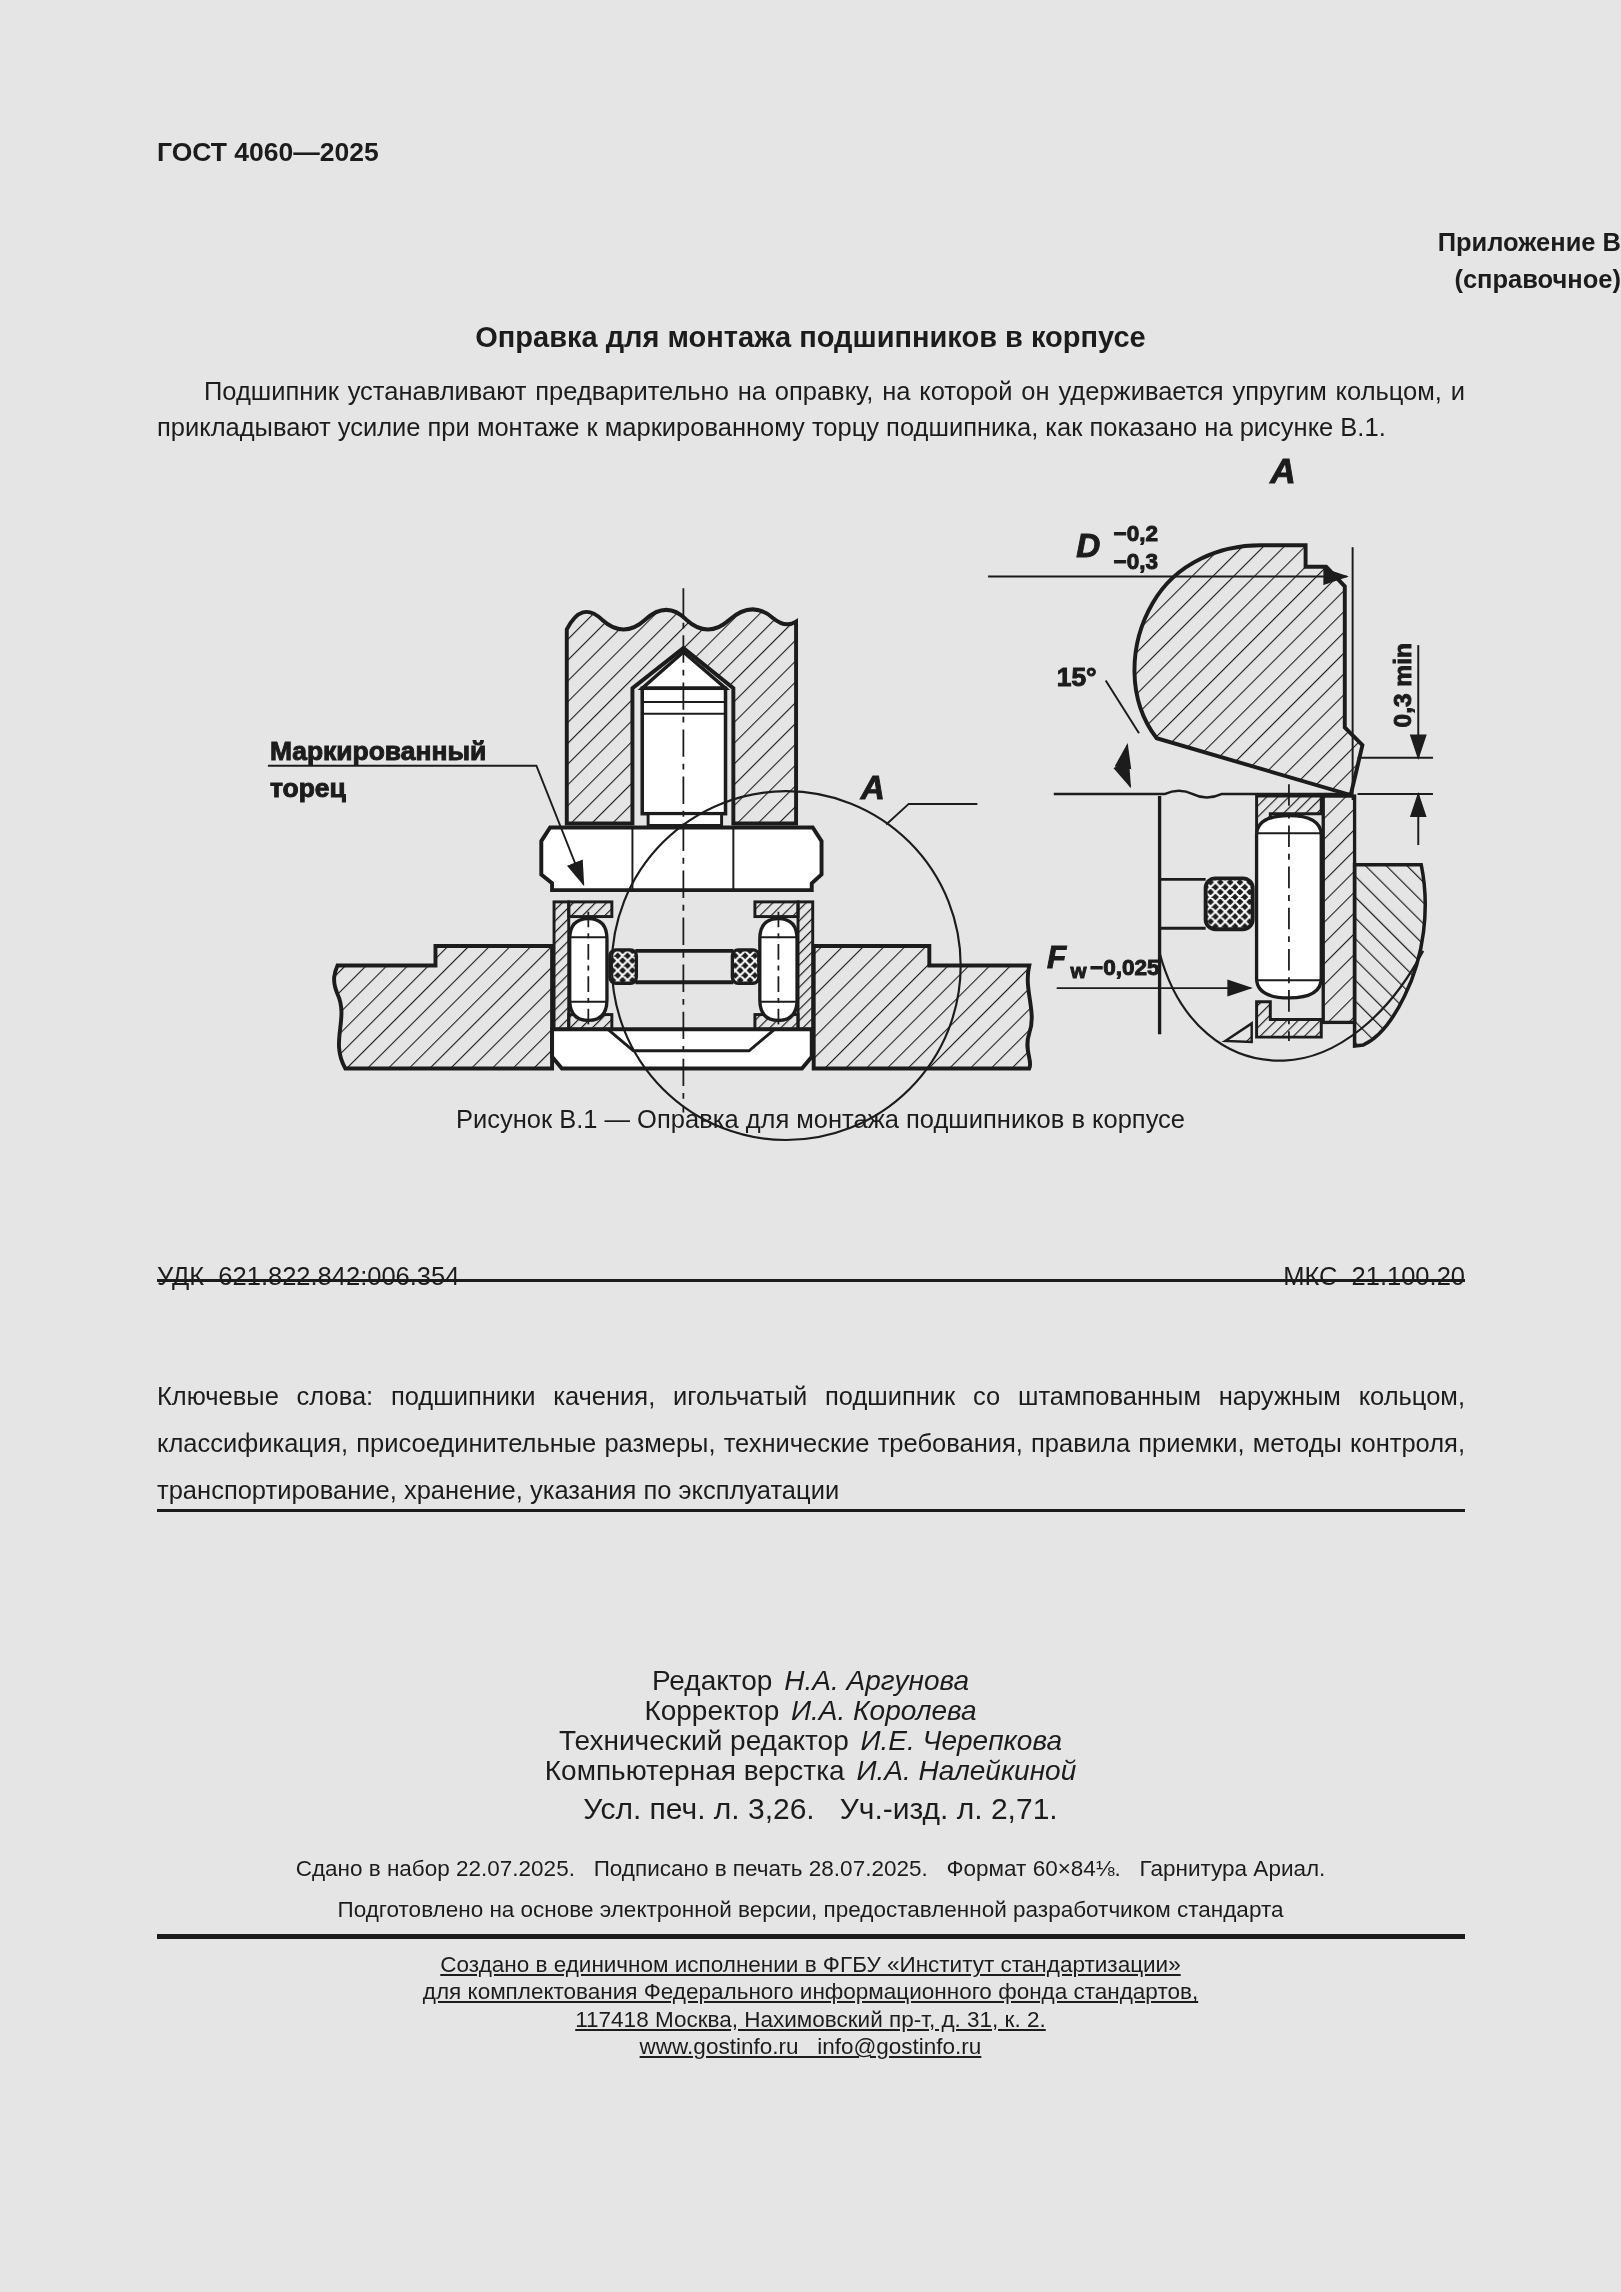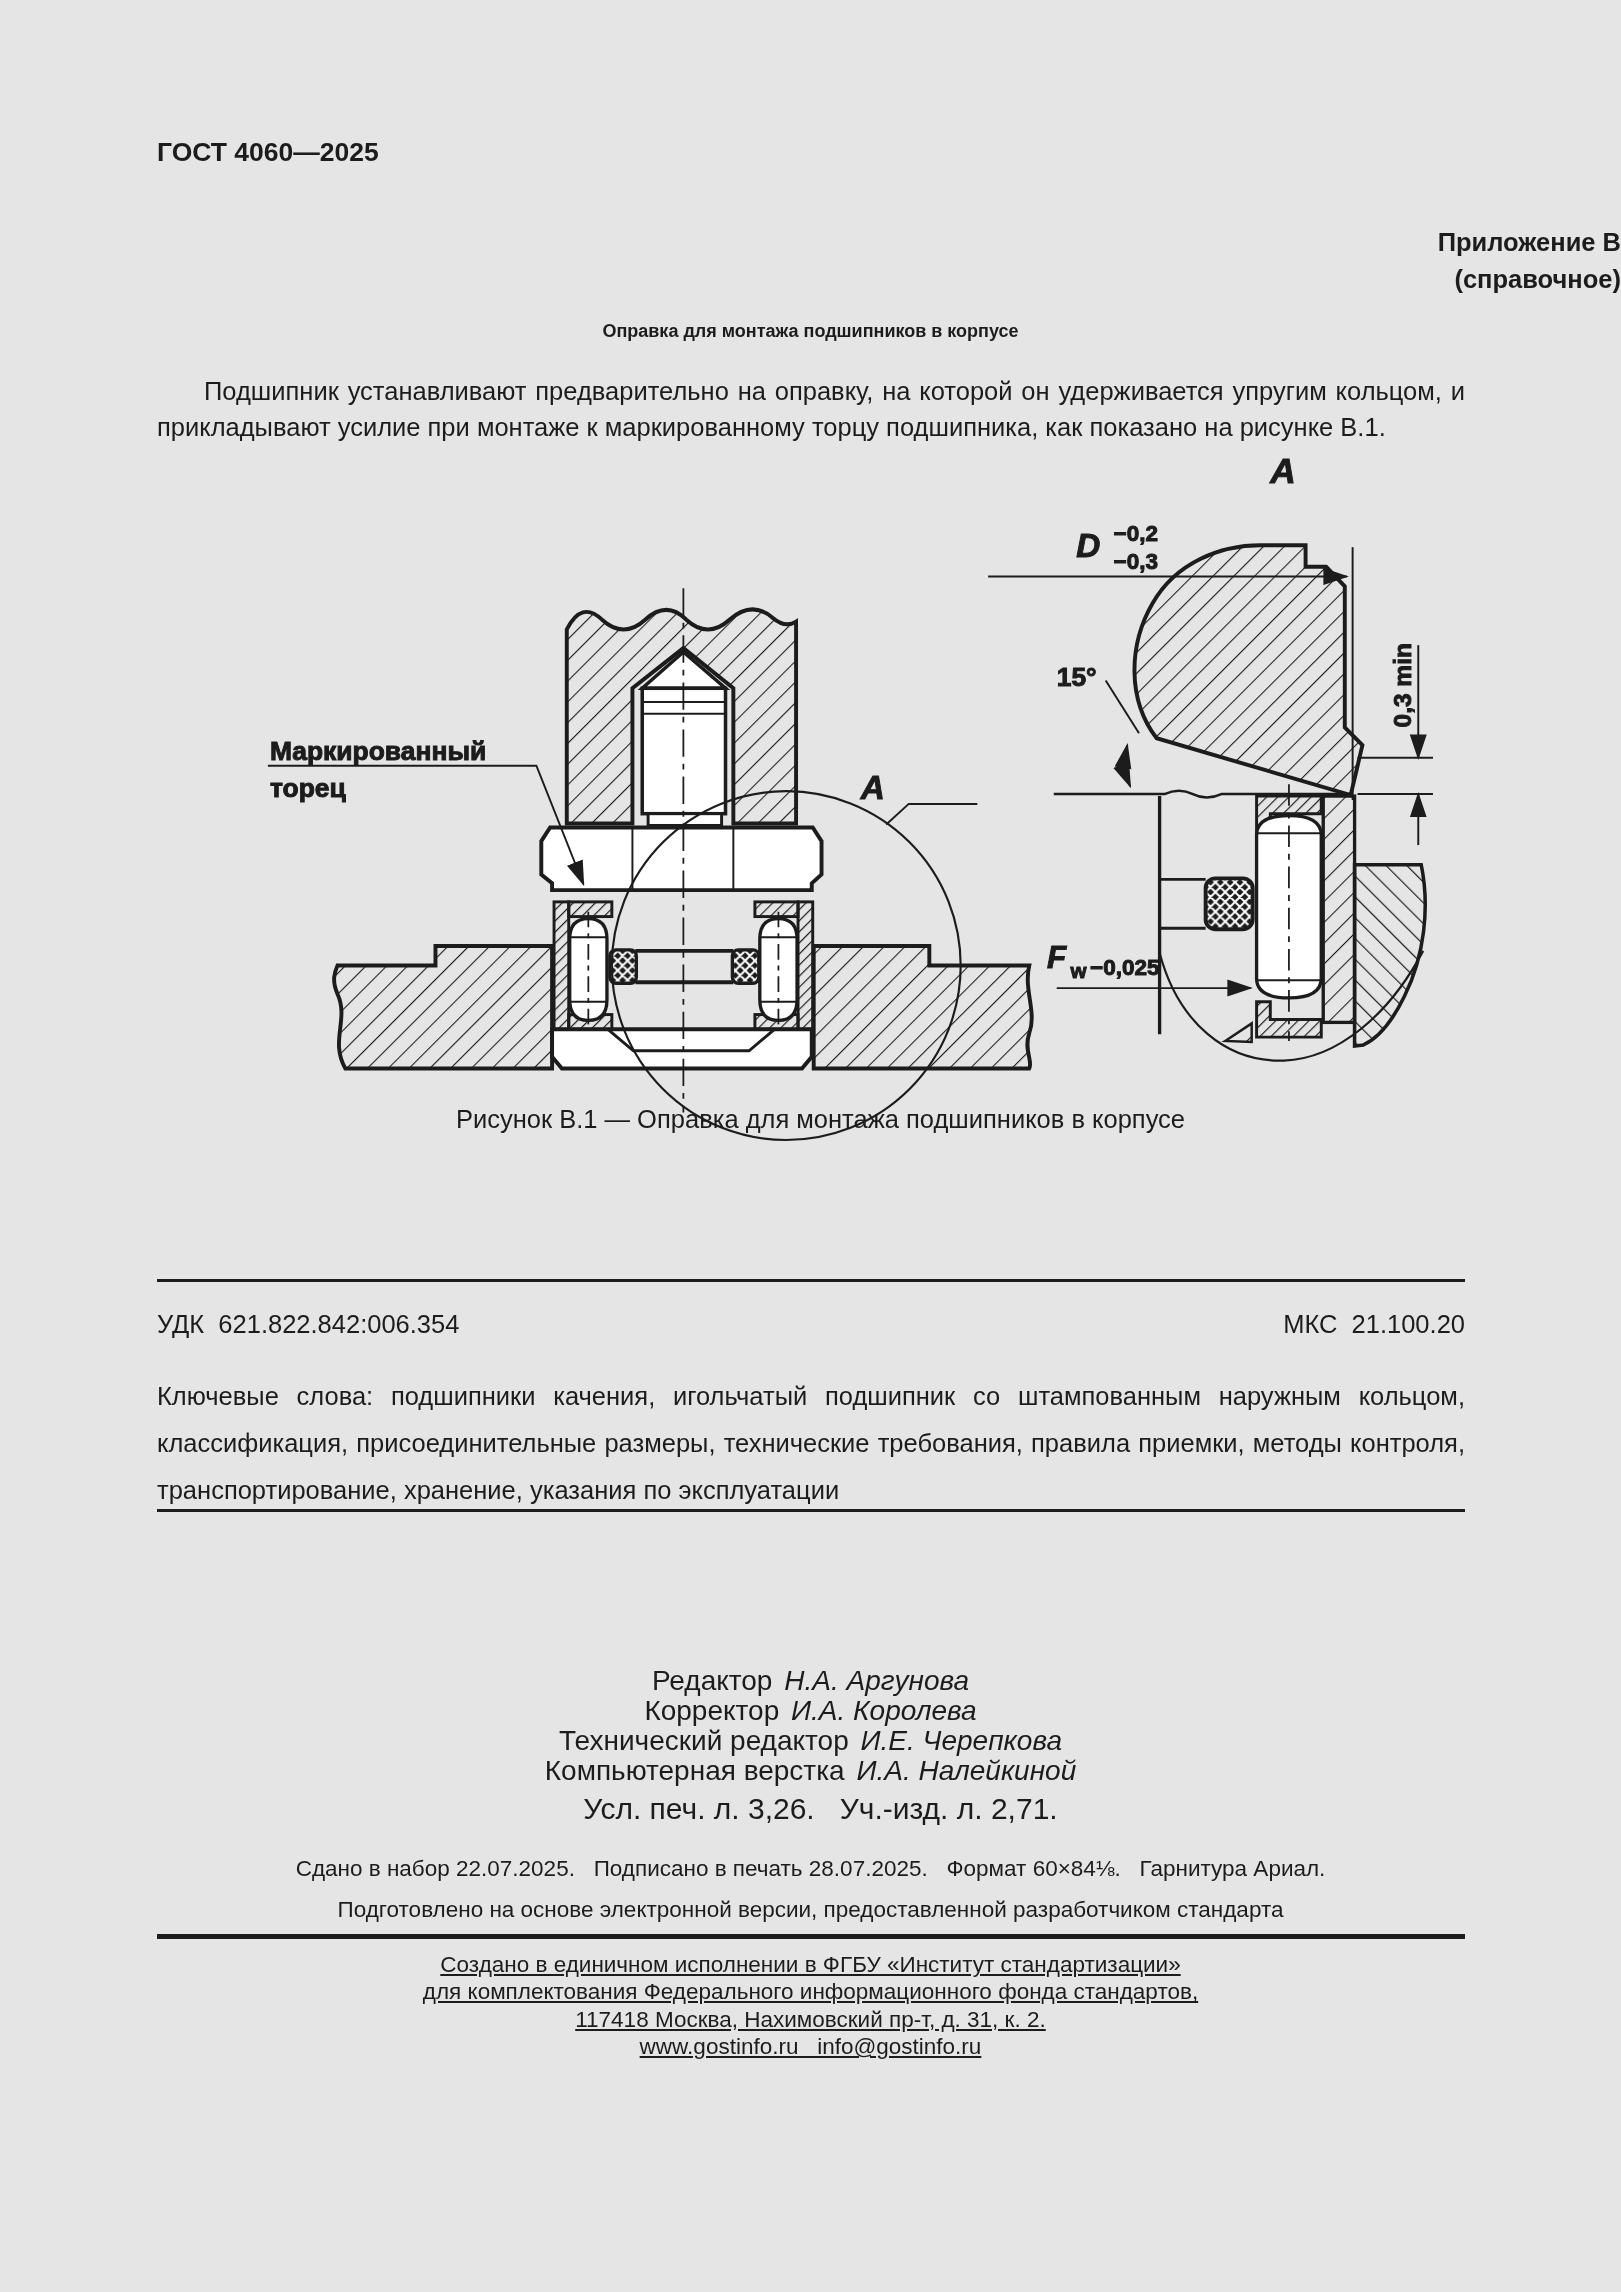--- a/index.html
+++ b/index.html
@@ -6,31 +6,31 @@
   .page{
     position:relative;width:1621px;height:2293px;background:#e5e5e5;
     font-family:"Liberation Sans","DejaVu Sans",sans-serif;color:#1c1c1c;
     overflow:hidden;margin:0 auto;
   }
   .abs{position:absolute;}
   .ctr{left:0;right:0;text-align:center;}
   .pre{white-space:pre-wrap;}
   .doc-number{left:157px;top:137px;font-size:26.5px;font-weight:bold;}
   .appendix{top:224px;font-size:25.5px;font-weight:bold;line-height:37px;text-align:right;}
-  .sec-title{top:321px;font-size:18px;font-weight:bold;}
+  .sec-title{top:321px;font-size:29px;font-weight:bold;}
   .body-par{
     left:157px;top:373px;width:1308px;font-size:25.5px;line-height:36px;
     text-align:justify;text-indent:47px;
   }
   .fig-caption{top:1105px;font-size:25.5px;margin-left:20px;}
   .rule{left:157px;width:1308px;background:#1c1c1c;}
   .rule1{top:1279px;height:2.9px;}
   .rule2{top:1509px;height:2.9px;}
   .rule3{top:1934px;height:4.9px;}
-  .udk-row{left:157px;top:1310px;width:1308px;display:flex;justify-content:space-between;font-size:25.5px;}
+  .udk-row{left:157px;top:1262px;width:1308px;display:flex;justify-content:space-between;font-size:25.5px;}
   .keywords{
     left:157px;top:1373px;width:1308px;font-size:25.5px;line-height:47px;text-align:justify;
   }
   .credits{top:1666px;font-size:28px;line-height:30px;}
   .credit-row .role{margin-right:11.8px;}
   .credit-row .name{font-style:italic;}
   .imprint1{top:1816px;font-size:22.5px;margin-top:40px;}
   .imprint2{top:1792px;font-size:30px;margin-left:20px;}
   .prepared{top:1897px;font-size:22.5px;}
   .footer-block{top:1951px;font-size:22.5px;line-height:27.4px;text-decoration:underline;}

